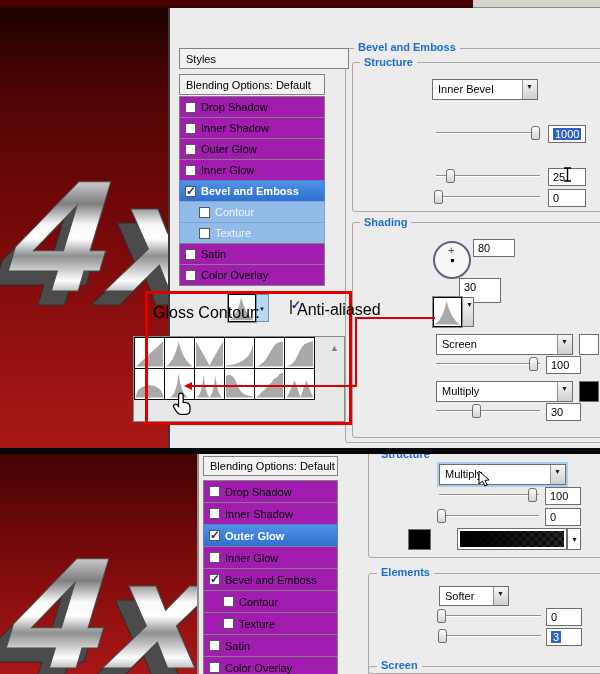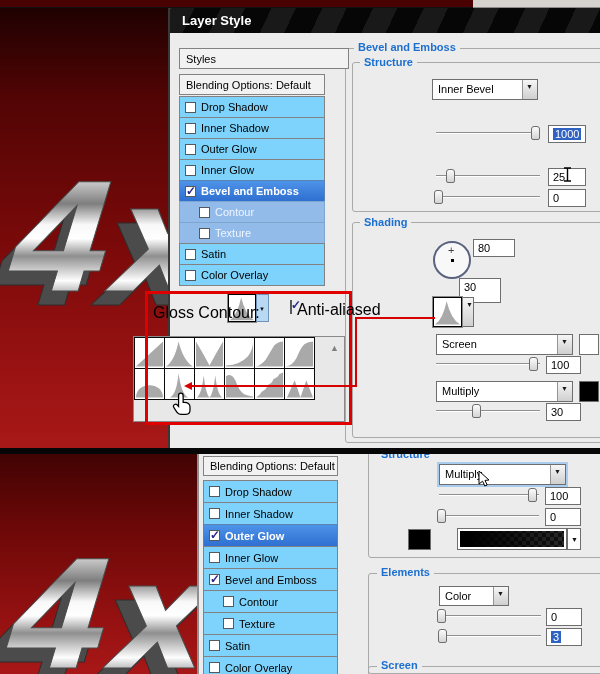--- a/index.html
+++ b/index.html
@@ -20,21 +20,21 @@
   
   .dlg{background:#ececec;z-index:10}
   #top-dlg{left:168px;top:8px;width:432px;height:440px;border-left:2px solid #3a3734}
   #bot-dlg{left:197px;top:454px;width:403px;height:220px;border-left:2px solid #8f8f8f}
   #titlebar{left:168px;top:8px;width:432px;height:25px;z-index:11;border-left:2px solid #3a3734;
     background:repeating-linear-gradient(115deg,#191919 0 22px,#060606 22px 46px);border-radius:3px 0 0 0}
   #title-text{position:absolute;left:12px;top:5px;color:#fff;font-weight:bold;font-size:13px}
   
   .pbox{background:#f2f2f2;border:1px solid #828282;display:flex;align-items:center;padding-left:6px;z-index:12}
   .ls-list{z-index:12}
-  .ls-row{position:relative;border:1px solid #828282;background:#7dd3fc;display:flex;align-items:center;
+  .ls-row{position:relative;border:1px solid #828282;background:#a21caf;display:flex;align-items:center;
           padding-left:5px;margin-top:-1px;font-size:11px}
   .ls-row.sub{padding-left:19px}
   .ls-row.selected{background:linear-gradient(#4e93e9,#2e6fd0);color:#fff;font-weight:bold;border-color:#5a82b4}
   .ls-row.subhl{background:#92bbea;color:#eef5ff;border-color:#7fa6cf}
   .lsl{margin-left:5px}
   
   .cbx{position:relative;width:11px;height:11px;background:#fff;border:1px solid #55585c;flex:0 0 auto}
   .cbx.checked::after{content:"✓";position:absolute;left:0;top:-3px;font-weight:bold;font-size:12px;color:#26268c}
   .radio{position:relative;width:12px;height:12px;border:1px solid #666;border-radius:50%;background:#fdfdfd}
   .radio.on::after{content:"";position:absolute;left:3px;top:3px;width:4px;height:4px;border-radius:50%;background:#1e4fbd}
@@ -116,23 +116,20 @@
     <svg class="abs" style="left:-8px;top:46px;width:400px;height:210px" viewBox="0 0 400 210">
       <g transform="skewX(-6)" font-family="'DejaVu Sans',sans-serif" font-weight="bold" font-style="italic" font-size="150">
         <text class="logo-text" x="18" y="182" fill="#4b4b4b" stroke="#2e2e2e">4x</text>
         <text class="logo-text" x="30" y="168" fill="url(#chrome)" stroke="#4a4a4a" stroke-width="1">4x</text>
       </g>
     </svg>
   </div>
 
   
   <div class="abs dlg" id="top-dlg"></div>
-  <div class="abs" id="titlebar">
-    <span id="title-text">Layer Style</span>
-  </div>
 
   
   <div class="abs pbox" style="left:179px;top:48px;width:170px;height:21px">
     <span>Styles</span>
   </div>
   <div class="abs pbox" style="left:179px;top:74px;width:146px;height:21px">
     <span>Blending Options: Default</span>
   </div>
   <div class="abs ls-list" id="top-style-list" style="left:179px;top:97px;width:146px">
       <div class="ls-row" style="height: 22px;">
@@ -441,21 +438,21 @@
   <div class="abs swatch" style="left:408px;top:529px;width:23px;height:21px;background:#000"></div>
   <span class="abs radio" style="left:445px;top:532px"></span>
   <div class="abs gbar" style="left:457px;top:528px;width:110px;height:22px"></div>
   <div class="abs gbtn" style="left:567px;top:528px;width:14px;height:22px"></div>
 
   <div class="abs group" style="left:368px;top:573px;width:240px;height:101px"></div>
   <span class="abs glabel" style="left:377px;top:566px">Elements</span>
 
   <span class="abs lbl rt" style="left:357px;top:590px;width:78px">Technique:</span>
   <div class="abs combo" style="left:439px;top:586px;width:70px;height:20px">
-    <span class="ctx">Color</span>
+    <span class="ctx">Softer</span>
     <span class="cbtn"></span>
   </div>
 
   <span class="abs lbl rt" style="left:357px;top:612px;width:78px">Spread:</span>
   <div class="abs slider" style="left:439px;top:609px;width:102px">
     <div class="groove"></div>
     <div class="thumb" style="left: calc(2% - 4px);"></div>
   </div>
   <div class="abs field" style="left:546px;top:608px;width:36px;height:18px">
     <span>0</span>

